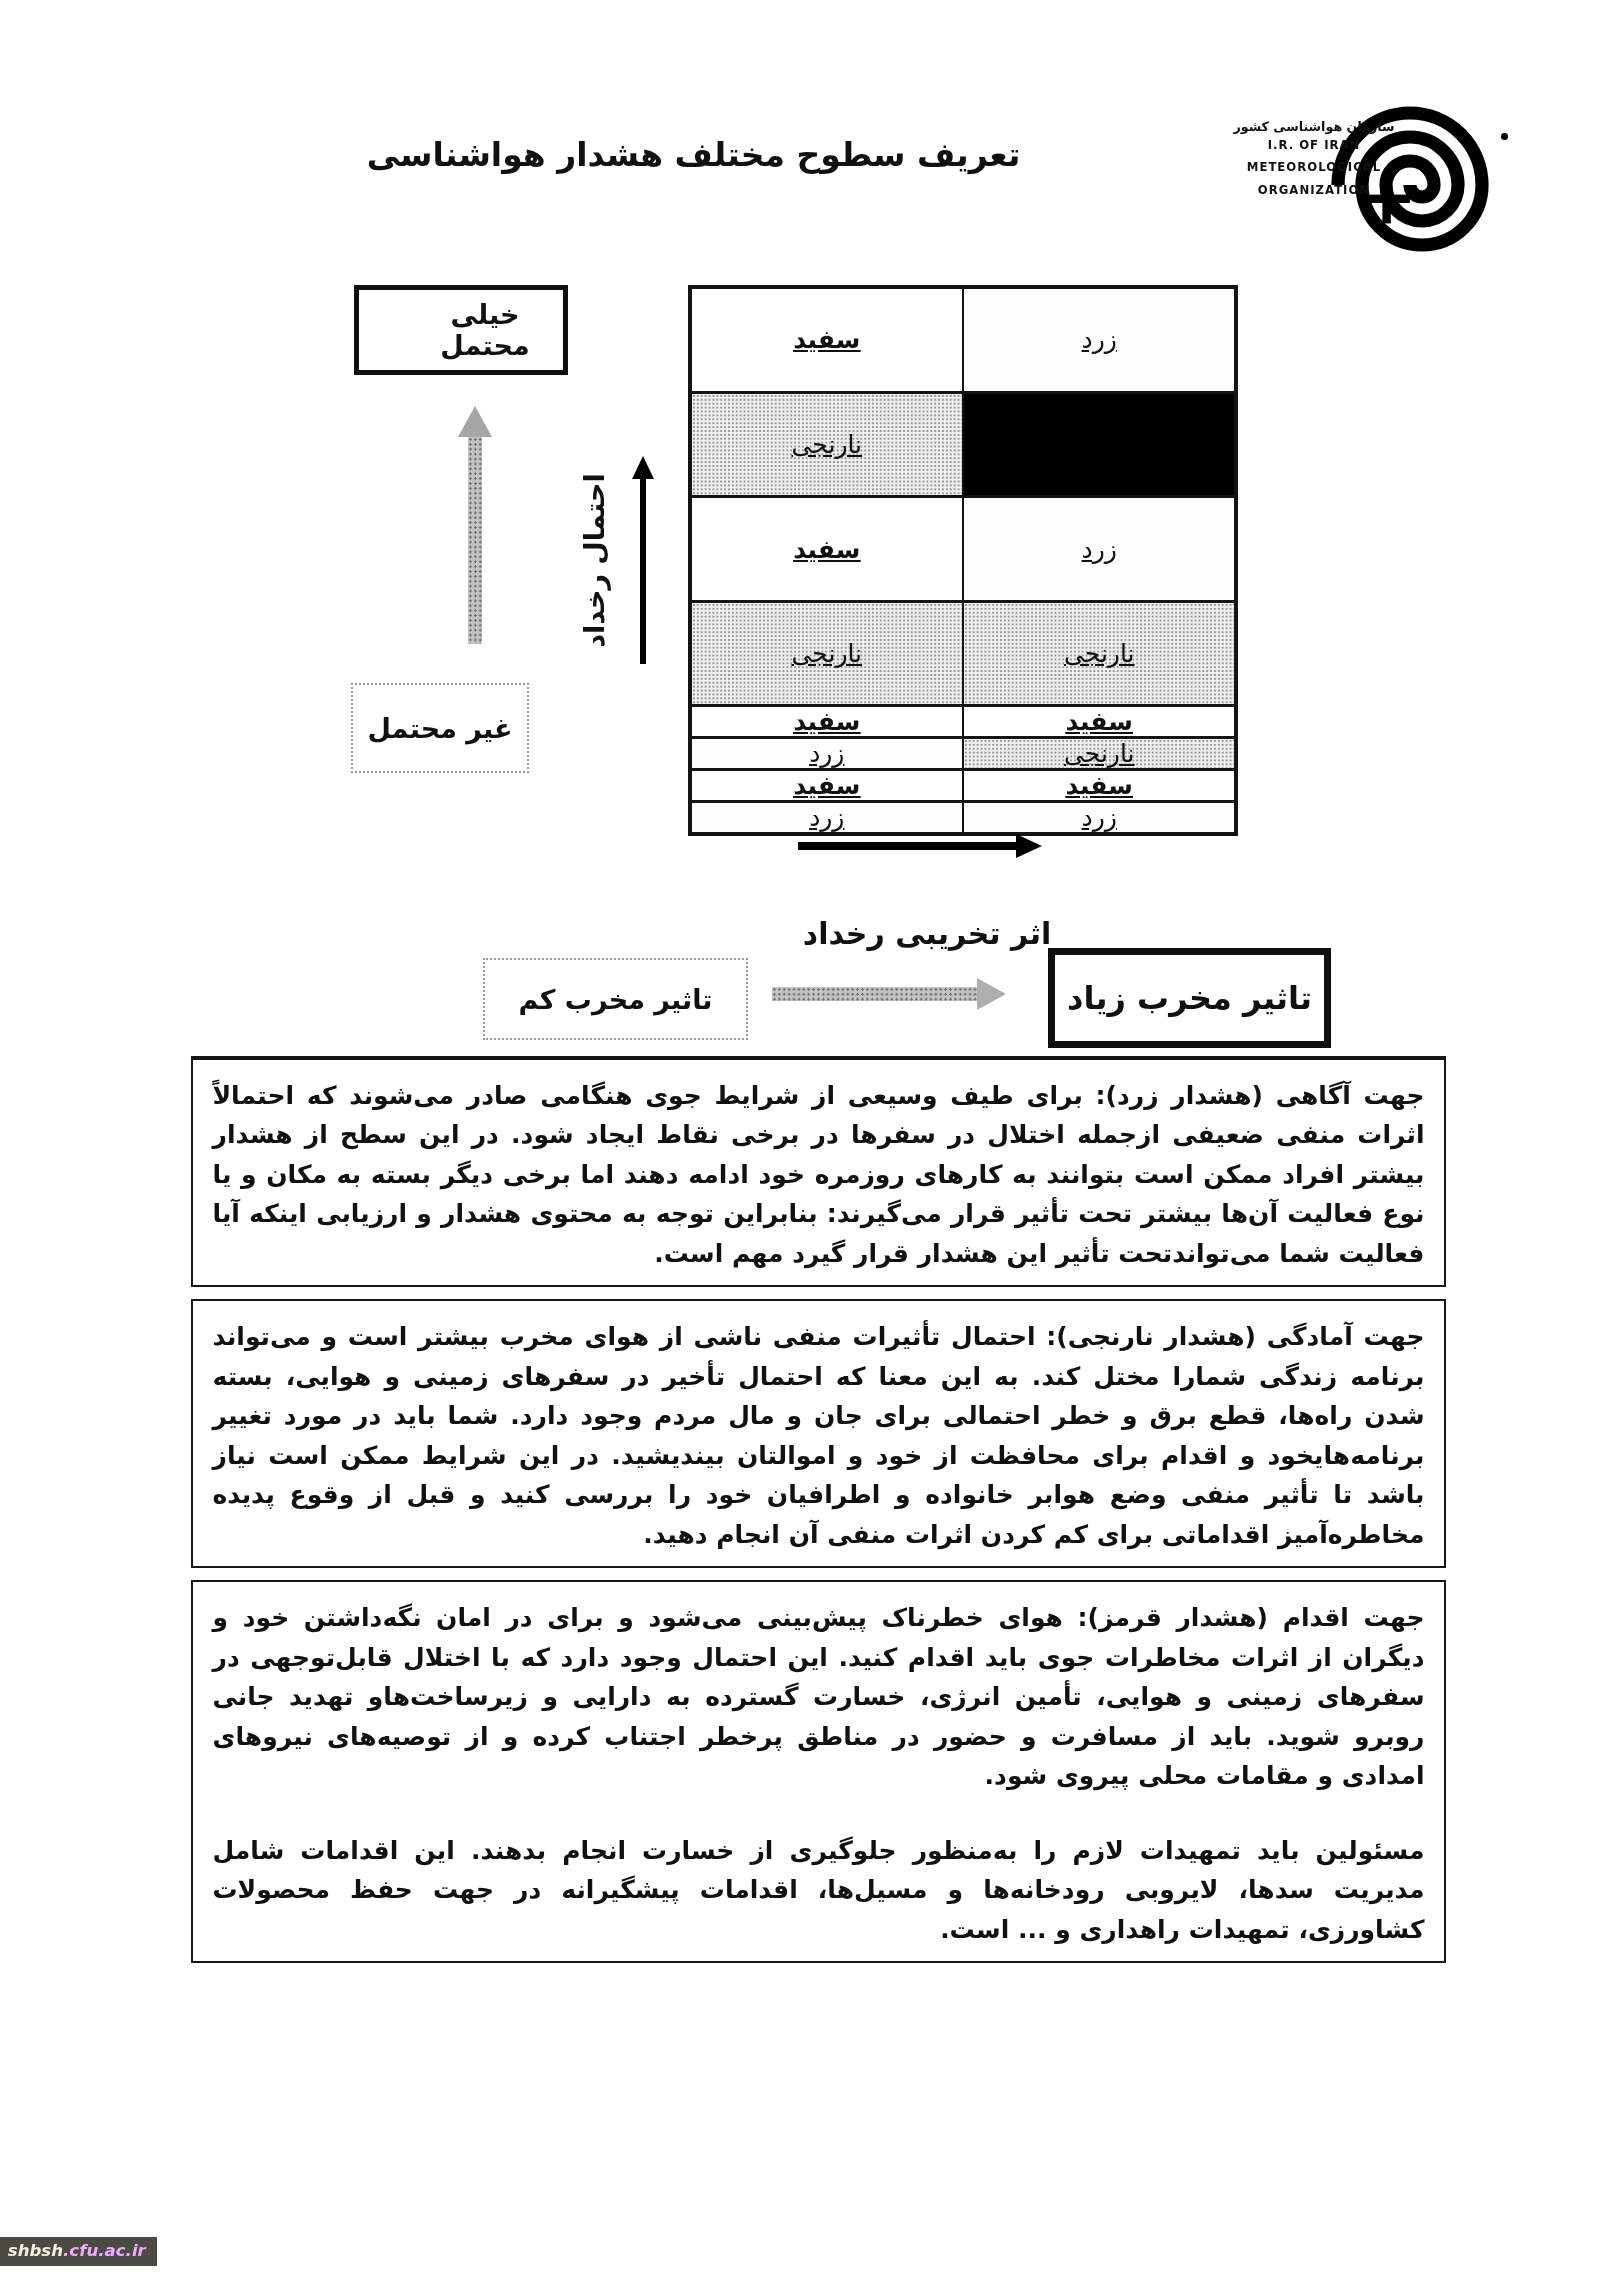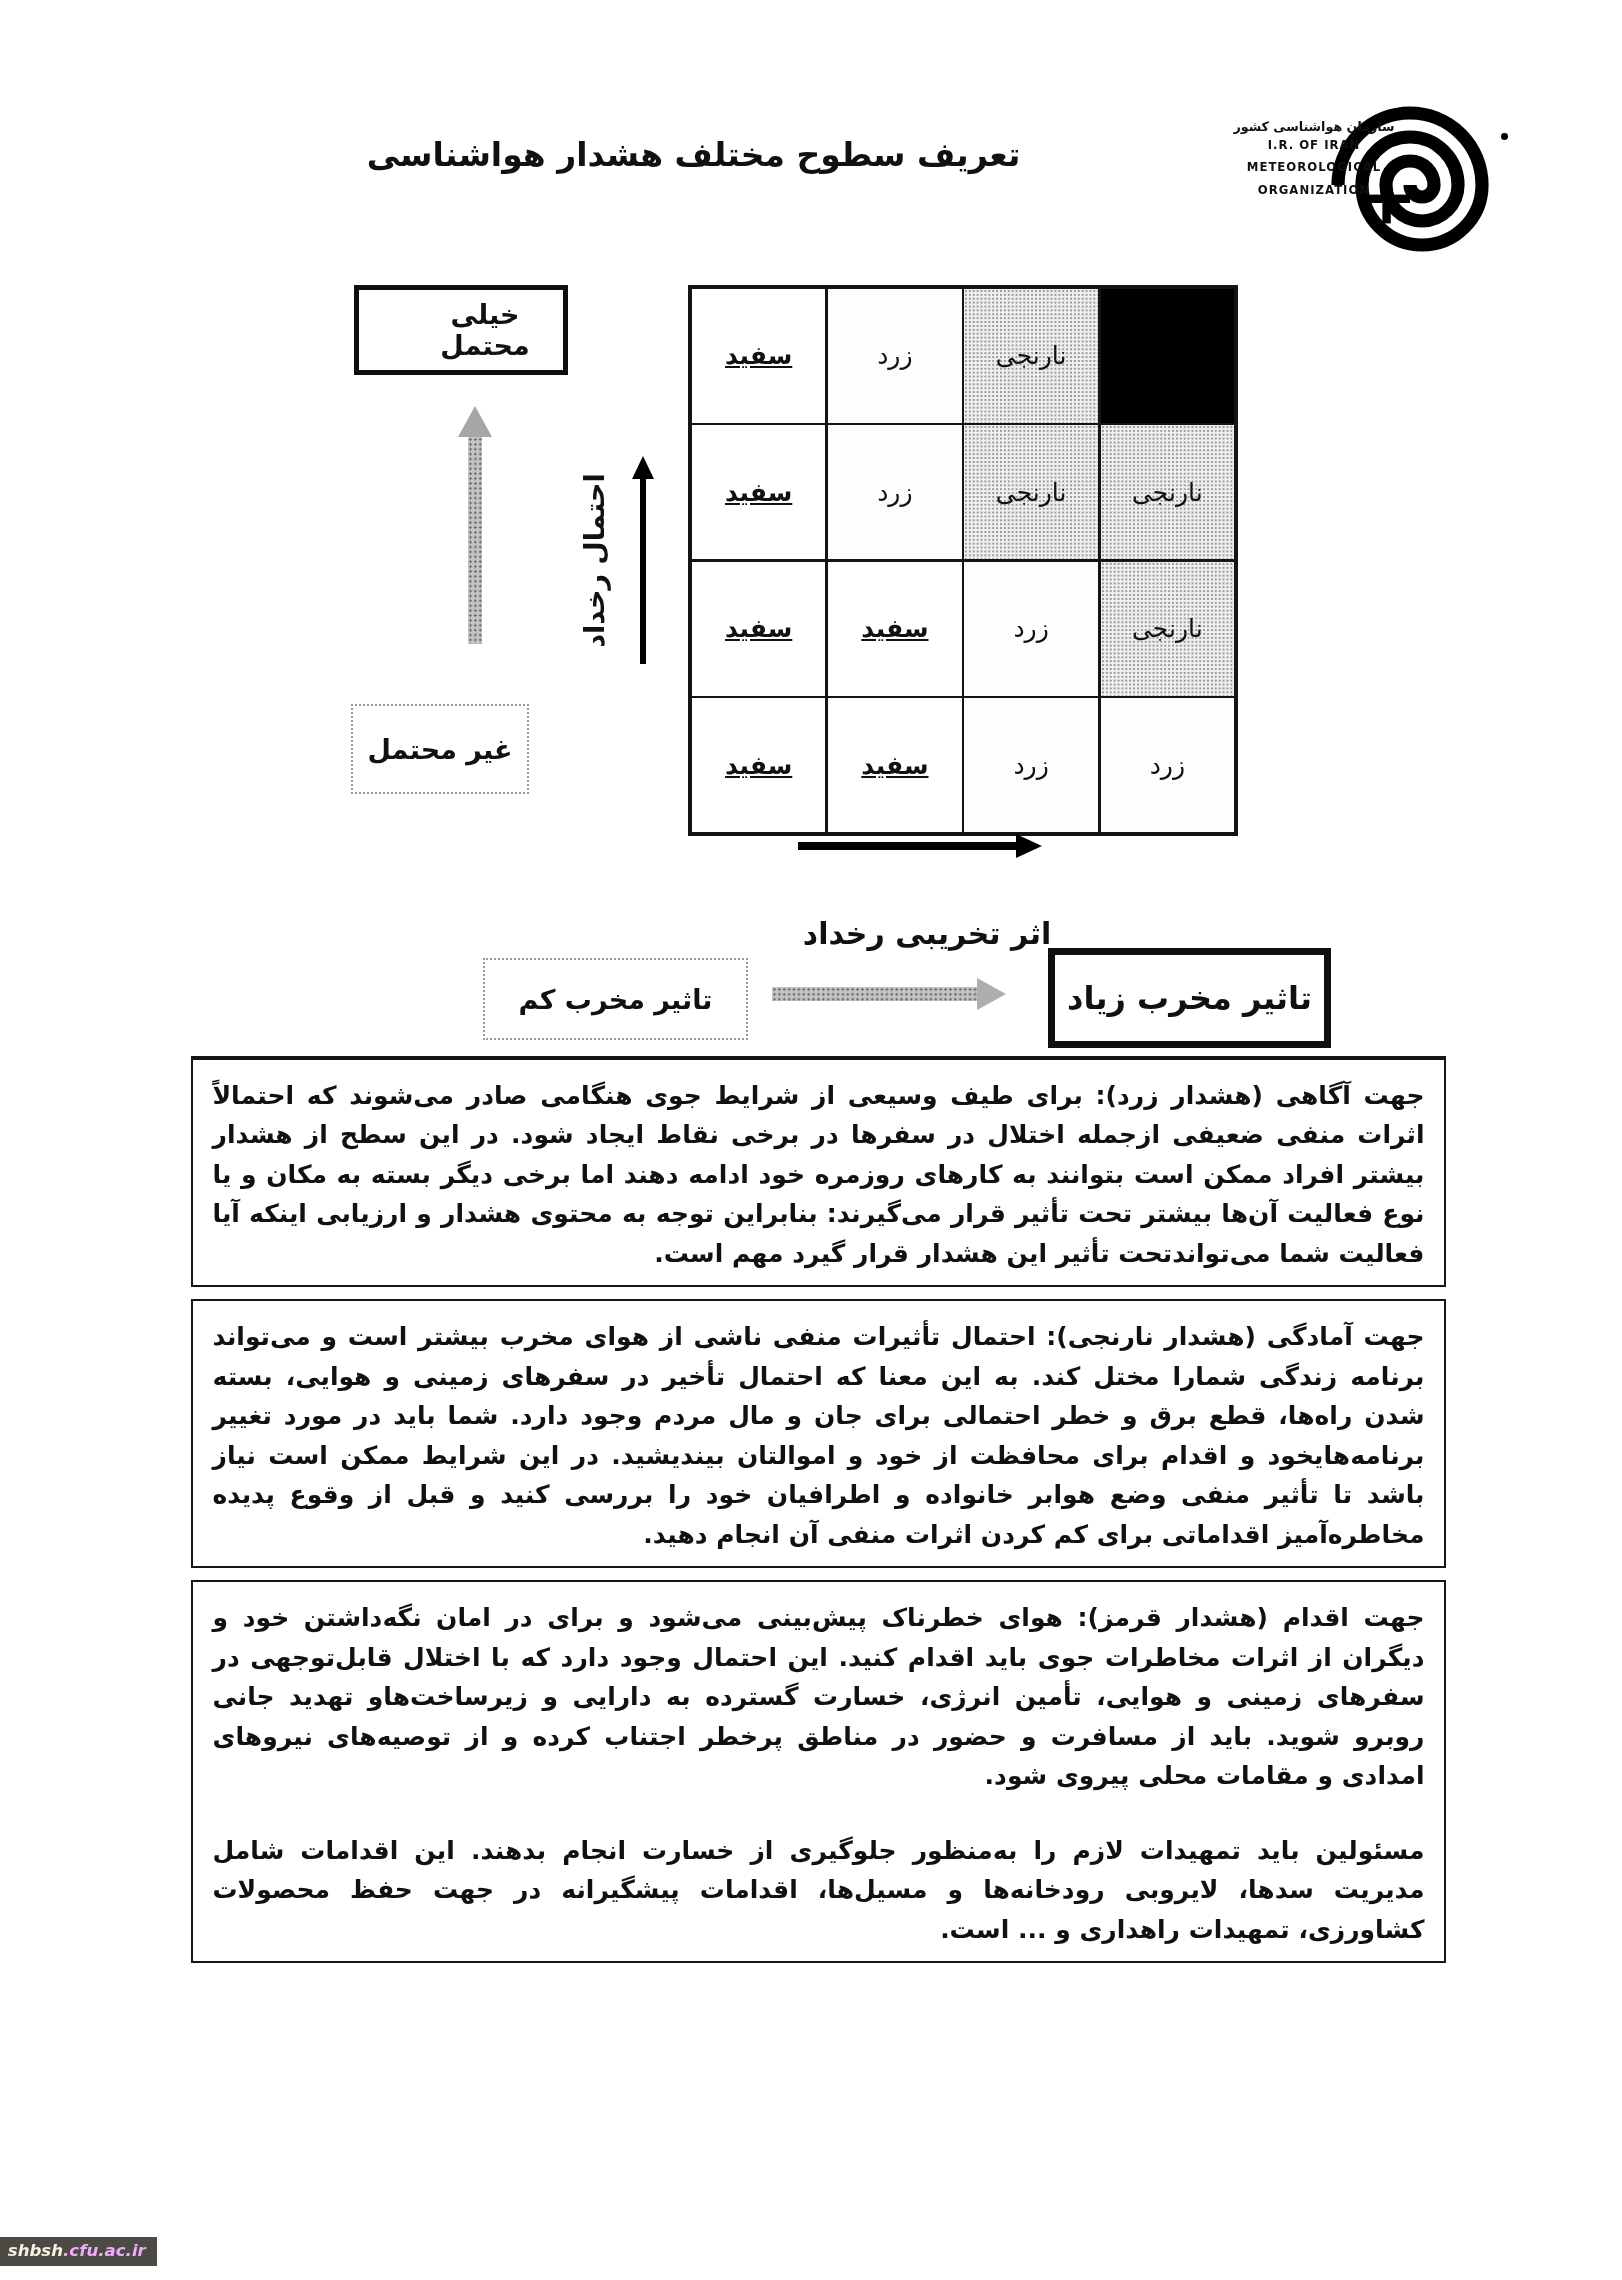--- a/index.html
+++ b/index.html
@@ -24,22 +24,22 @@
   .tagbox {
     position:absolute; display:flex; align-items:center; justify-content:center;
     font-size:27px; font-weight:bold; direction:rtl; background:#fff; text-align:center;
   }
   .tagbox.solid-thick { border:5.9px solid #0f0f0f;padding-left:48px; }
   .tagbox.solid-heavy { border:7.8px solid #0f0f0f; }
   .tagbox.dotted { border:2.9px dotted #9a9a9a; }
   
   .grid {
     position:absolute; left:688px; top:285px; width:542px; height:543px;
-    display:grid; grid-template-columns:repeat(4,1fr); grid-template-rows:repeat(4,1fr);
-    gap:2.9px; background:#141414; border:4.9px solid #141414; direction:ltr;
+    display:grid; grid-template-columns:repeat(2,1fr); grid-template-rows:repeat(4,1fr);
+    gap:2.9px; background:#141414; border:4.9px solid #141414; direction:ltr;text-decoration:underline;
   }
   .cell { background:#fff; display:flex; align-items:center; justify-content:center; }
   .cell .cell-label { font-size:25px; direction:rtl; }
   .cell[data-type="white"]  { background:#ffffff; }
   .cell[data-type="white"] .cell-label { font-weight:bold; text-decoration:underline; }
   .cell[data-type="yellow"] { background:#fdfdfd; }
   .cell[data-type="orange"] {
     background-color:#efefef;
     background-image:radial-gradient(#999 1px, transparent 1.2px);
     background-size:3.9px 3.9px;
@@ -125,21 +125,21 @@
     <div class="shaft-gray speckle"></div>
   </div>
 
   <div class="vlabel">احتمال رخداد</div>
 
   <div class="arrow-up" style="left:632px; top:456px;">
     <div class="head-black"></div>
     <div class="shaft-black"></div>
   </div>
 
-  <div class="tagbox dotted" style="left:351px; top:704px; width:174px; height:86px;">غیر محتمل</div>
+  <div class="tagbox dotted" style="left:351px; top:683px; width:174px; height:86px;">غیر محتمل</div>
 
   <div class="grid">
     <div class="cell" data-type="white">
         <span class="cell-label">سفید</span>
       </div>
     <div class="cell" data-type="yellow">
         <span class="cell-label">زرد</span>
       </div>
     <div class="cell" data-type="orange">
         <span class="cell-label">نارنجی</span>

